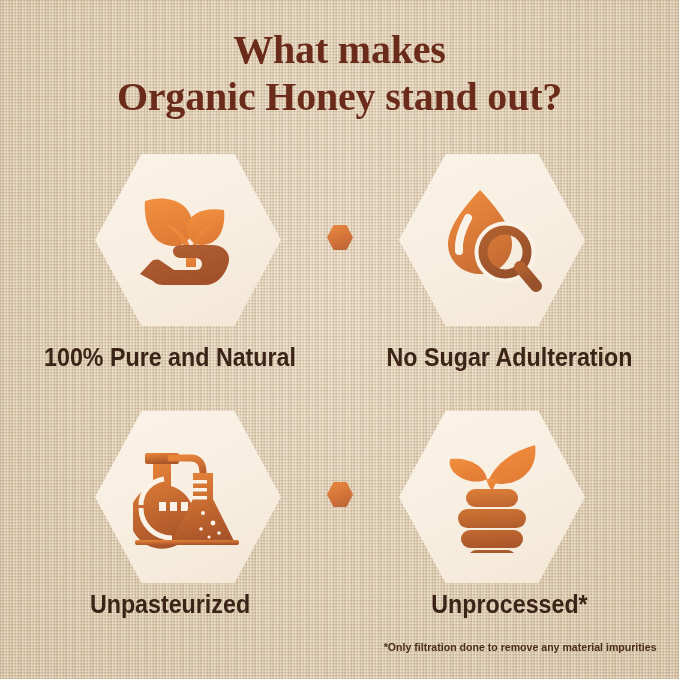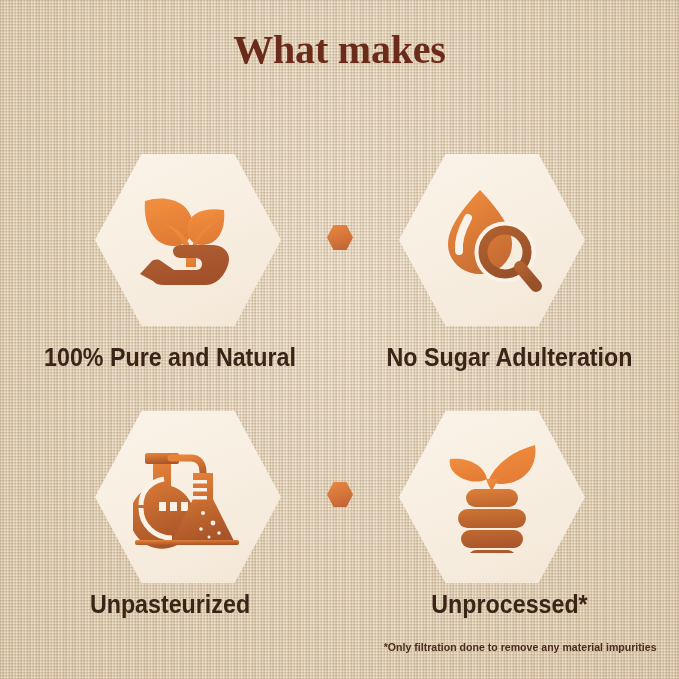--- a/index.html
+++ b/index.html
@@ -143,20 +143,21 @@
         <feComponentTransfer>
           <feFuncA type="linear" slope="0.30" intercept="-0.04"></feFuncA>
         </feComponentTransfer>
       </filter>
     </defs>
     <rect width="679" height="679" filter="url(#grain)" opacity="0.55"></rect>
   </svg>
 
   <div class="heading">
     <span>What makes</span>
+    <span class="l2">Organic Honey stand out?</span>
   </div>
 
   <div class="hex-card" id="card-1">
     <svg class="icon-svg" width="108" height="104" viewBox="0 0 108 104">
       <defs>
         <linearGradient id="g-leaf" x1="0" y1="0" x2="0.3" y2="1">
           <stop offset="0" stop-color="#f3903f"></stop>
           <stop offset="1" stop-color="#e07b35"></stop>
         </linearGradient>
         <linearGradient id="g-hand" x1="0.1" y1="0" x2="0.6" y2="1">

